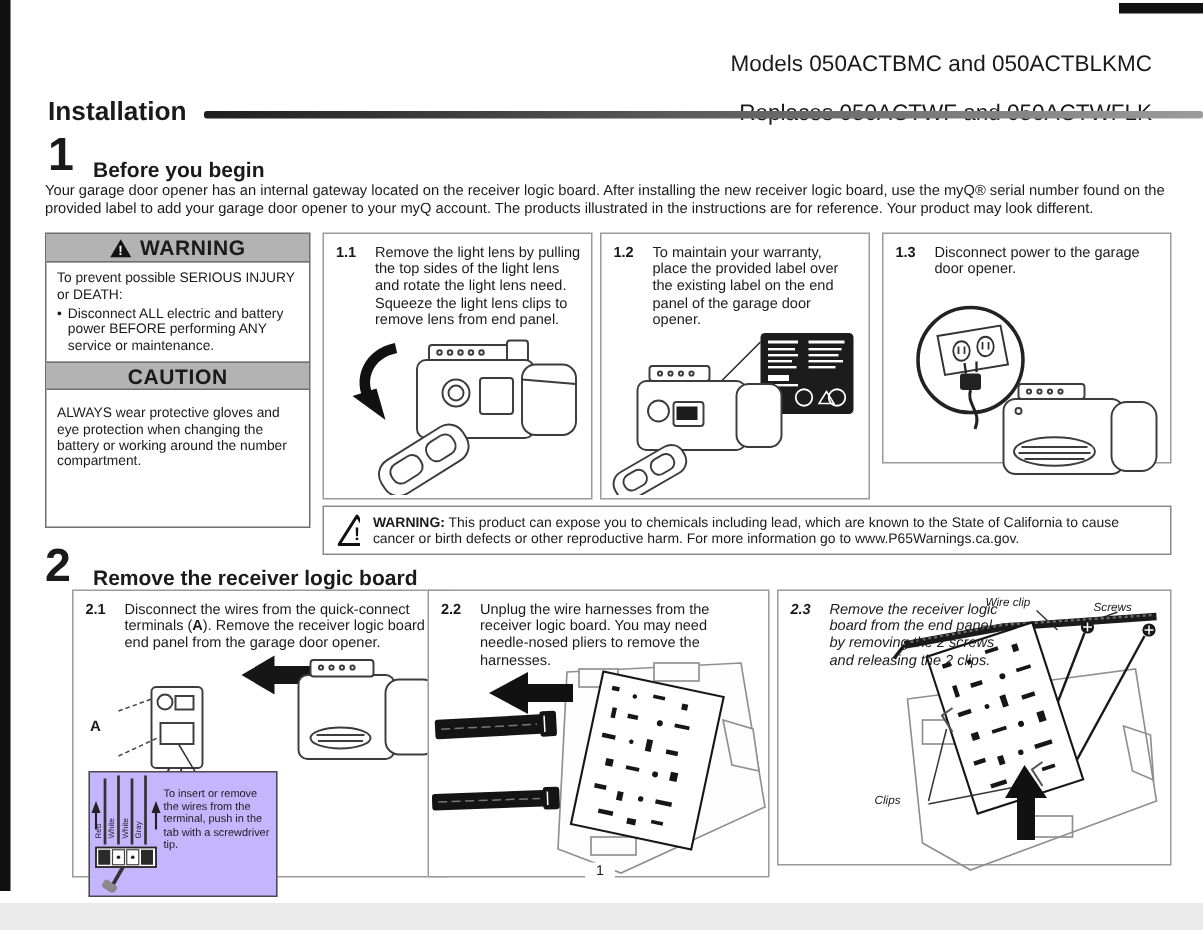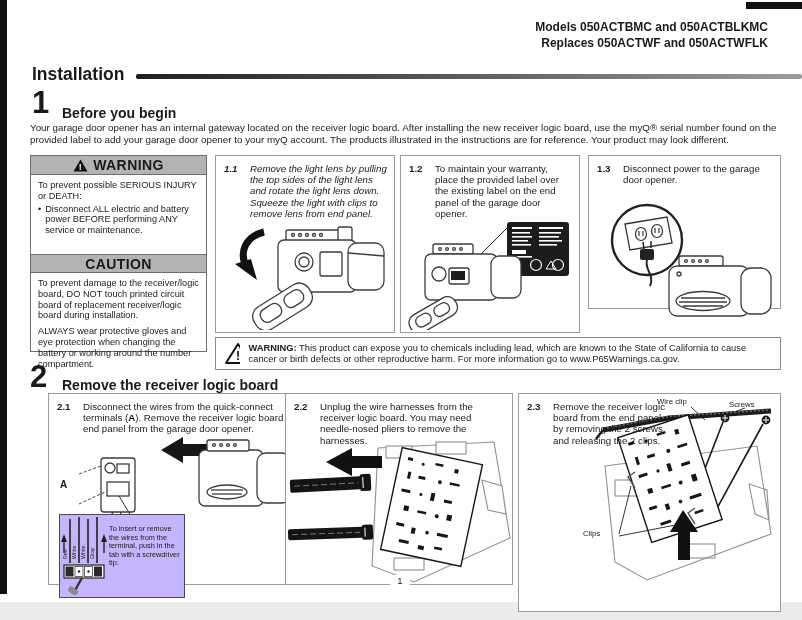--- a/index.html
+++ b/index.html
@@ -10,51 +10,51 @@
     font-family: "Liberation Sans", sans-serif;
     color: #1a1a1a;
     overflow: hidden;
   }
   .left-bar { position:absolute; left:0; top:0; width:7px; height:594px; background:#101010; }
   .corner-mark { position:absolute; right:0; top:2px; width:56px; height:7px; background:#101010; }
   .bottom-strip { position:absolute; left:0; top:602px; width:802px; height:18px; background:#ebebeb; }
 
   .header { position:absolute; right:34px; top:18px; text-align:right; }
   .header .title { font-size:16.5px; font-weight:700; letter-spacing:0.2px; }
-  .header .sub { font-size:12px; font-weight:700; margin-top:2px; }
+  .header .sub { font-size:15px; font-weight:400; margin-top:16px; }
 
   .installation { position:absolute; left:32px; top:64px; font-size:17.5px; font-weight:700;text-align:center; }
   .head-rule { position:absolute; left:136px; top:74px; width:666px; height:5px;
                background:linear-gradient(to right,#1f1f1f,#9c9c9c); border-radius:2px; }
 
   .big-num { position:absolute; font-size:31px; font-weight:700; line-height:30px; }
   .sec-title { position:absolute; font-size:14px; font-weight:700; }
 
   .intro { position:absolute; left:30px; top:122px; width:752px; font-size:9.8px; line-height:11.5px; }
 
   
   .warncol { position:absolute; left:30px; top:155px; width:177px; height:197px;
              border:1px solid #6e6e6e; background:#fff; }
   .warn-band { height:19px; background:#b3b3b3; border-bottom:1px solid #6e6e6e;
                display:flex; align-items:center; justify-content:center; gap:5px;
                font-weight:700; font-size:14px; letter-spacing:0.4px; }
   .warn-band.second { border-top:1px solid #6e6e6e; }
   .warn-body { padding:5px 7px; font-size:9.2px; line-height:10.8px; }
   .warn-body .bullet { display:flex; gap:4px; margin-top:2px; }
   .warn-body .para2 { margin-top:5px; }
-  .warncol .body1 { height:79px; }
+  .warncol .body1 { height:66px; }
 
   
   .panel { position:absolute; border:1px solid #9a9a9a; background:#fff; }
-  .p11 { left:215px; top:155px; width:180px; height:178px;font-style:italic; }
+  .p11 { left:215px; top:155px; width:180px; height:178px; }
   .p12 { left:400px; top:155px; width:180px; height:178px; }
   .p13 { left:588px; top:155px; width:193px; height:154px; }
   .p21 { left:48px;  top:393px; width:251px; height:192px; }
   .p22 { left:285px; top:393px; width:228px; height:192px; }
-  .p23 { left:518px; top:393px; width:263px; height:219px; }
+  .p23 { left:518px; top:393px; width:263px; height:184px;font-style:italic; }
 
   .step-head { display:flex; gap:5px; padding:7px 6px 0 8px; font-size:9.7px; line-height:11.2px; }
   .step-num { font-weight:700; min-width:21px; }
   .p23 .step-head { width:152px; position:relative; z-index:2; }
 
   .illus { position:absolute; }
 
   
   .p65 { position:absolute; left:215px; top:337px; width:566px; height:33px;
          border:1px solid #8a8a8a; display:flex; align-items:center; gap:9px;
@@ -105,29 +105,28 @@
     <div>To prevent possible SERIOUS INJURY or DEATH:</div>
     <div class="bullet">
       <span>•</span>
       <span>Disconnect ALL electric and battery power BEFORE performing ANY service or maintenance.</span>
     </div>
   </div>
   <div class="warn-band second">
     <span>CAUTION</span>
   </div>
   <div class="warn-body">
-    <div>To prevent damage to the receiver/logic board, DO NOT touch printed circuit board of replacement receiver/logic board during installation.</div>
     <div class="para2">ALWAYS wear protective gloves and eye protection when changing the battery or working around the number compartment.</div>
   </div>
 </div>
 
 <div class="panel p11">
   <div class="step-head">
     <span class="step-num">1.1</span>
-    <span>Remove the light lens by pulling the top sides of the light lens and rotate the light lens down. Squeeze the light with clips to remove lens from end panel.</span>
+    <span>Remove the light lens by pulling the top sides of the light lens and rotate the light lens need. Squeeze the light lens clips to remove lens from end panel.</span>
   </div>
   <svg class="illus" style="left:4px; top:66px;" width="170" height="108" viewBox="0 0 170 108">
     <g stroke="#3c3c3c" fill="#fff" stroke-width="1.3">
       <rect x="66" y="8" width="58" height="11" rx="2"></rect>
       <rect x="118" y="5" width="14" height="14" rx="2"></rect>
       <circle cx="73" cy="13" r="1.5" fill="none"></circle>
         <circle cx="80" cy="13" r="1.5" fill="none"></circle>
       <circle cx="87" cy="13" r="1.5" fill="none"></circle>
         <circle cx="94" cy="13" r="1.5" fill="none"></circle>
       <circle cx="101" cy="13" r="1.5" fill="none"></circle>

